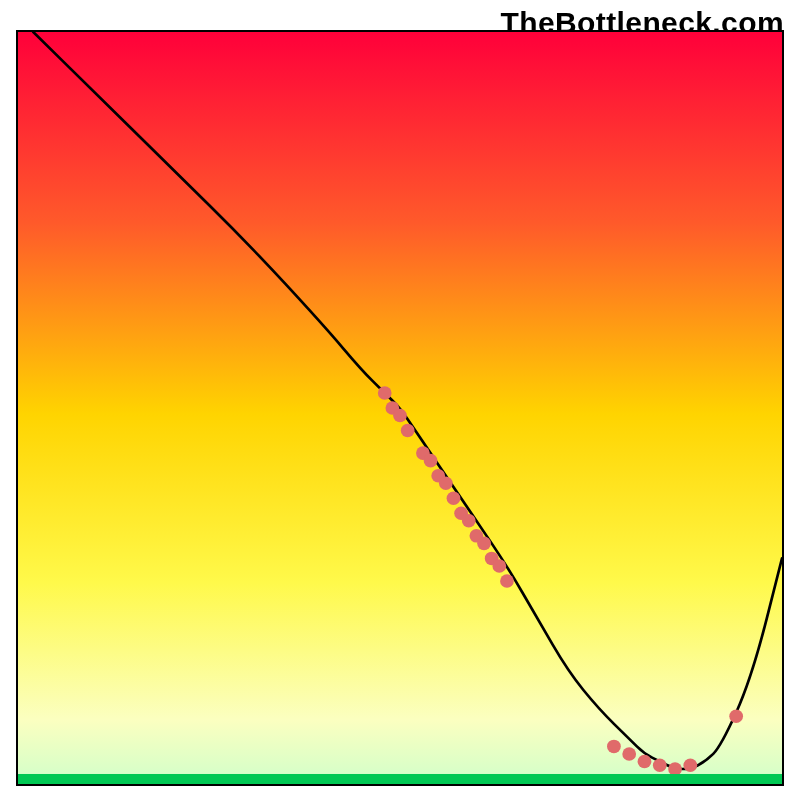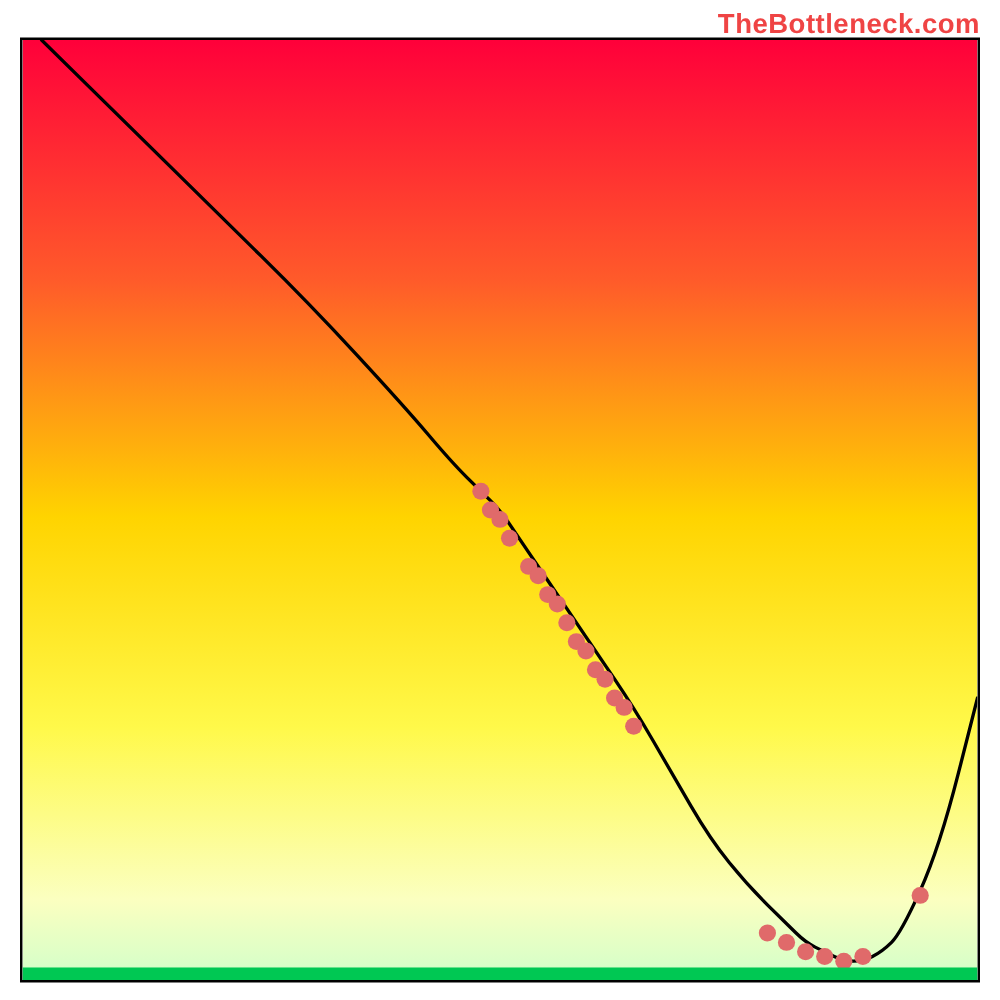--- a/index.html
+++ b/index.html
@@ -13,23 +13,23 @@
   }
   .wrap {
     position: relative;
     width: 800px;
     height: 800px;
   }
   .attribution {
     position: absolute;
     top: 6px;
     right: 16px;
-    font-size: 22px;
+    font-size: 30px;
     font-weight: bold;
-    color: #ef4444;
+    color: #000000;
     letter-spacing: 0.4px;
   }
   .plot {
     position: absolute;
     left: 16px;
     top: 30px;
     width: 768px;
     height: 756px;
     border: 2px solid #000;
     box-sizing: border-box;

